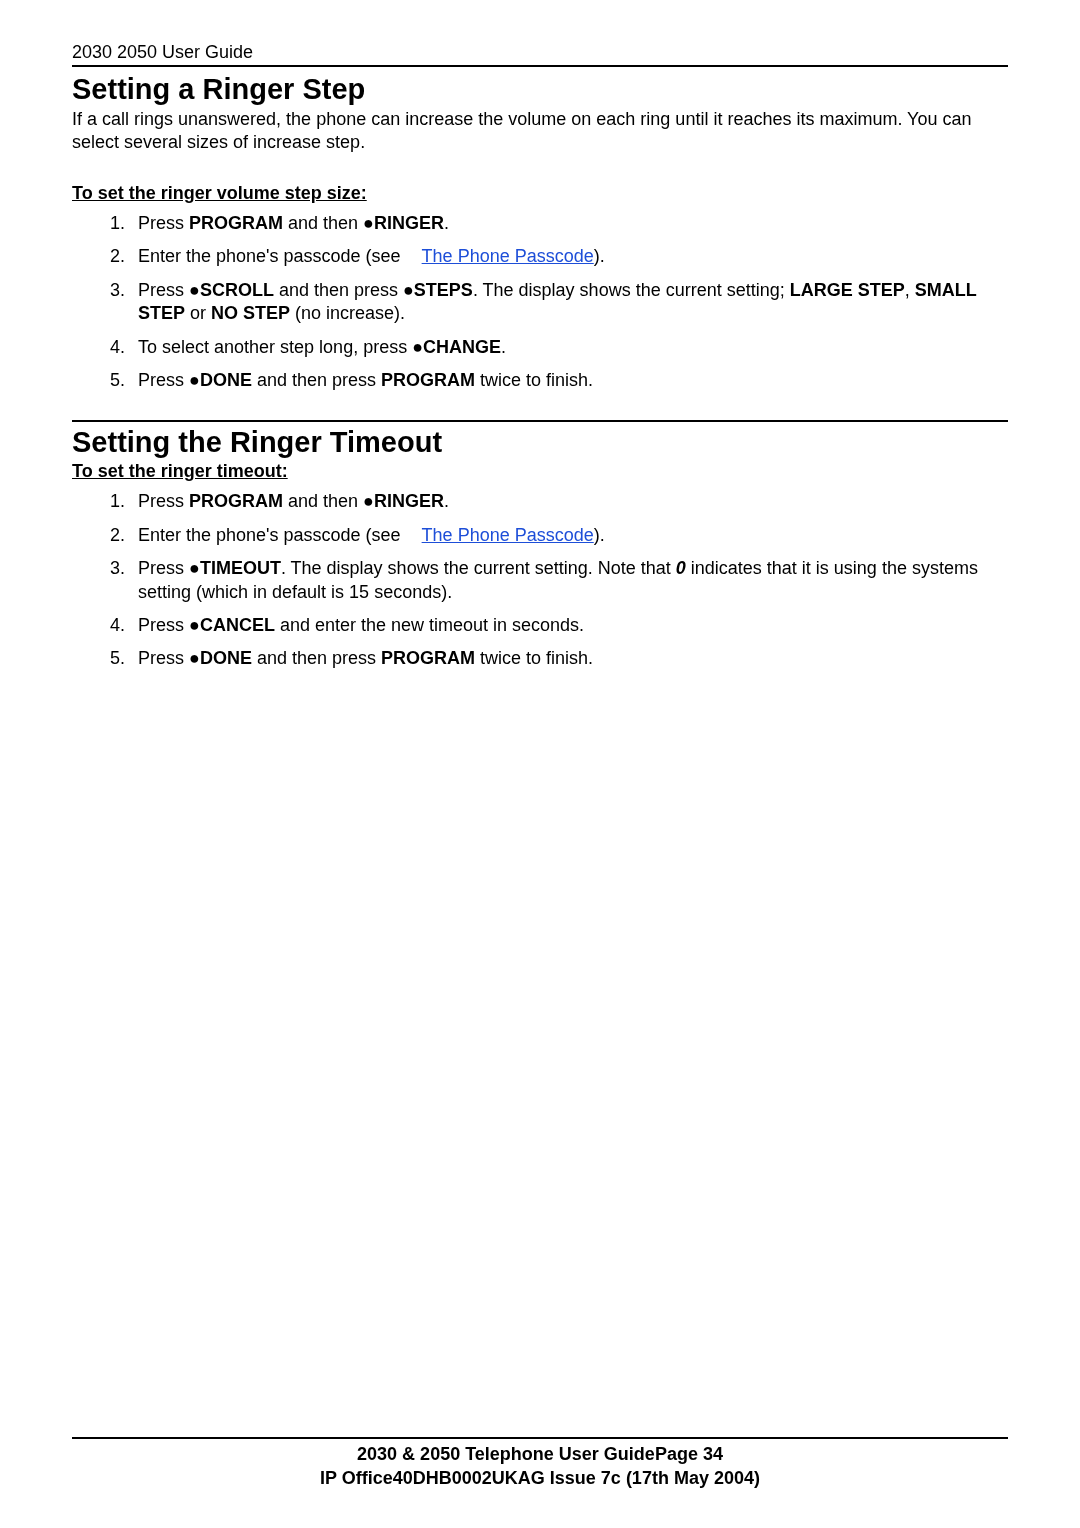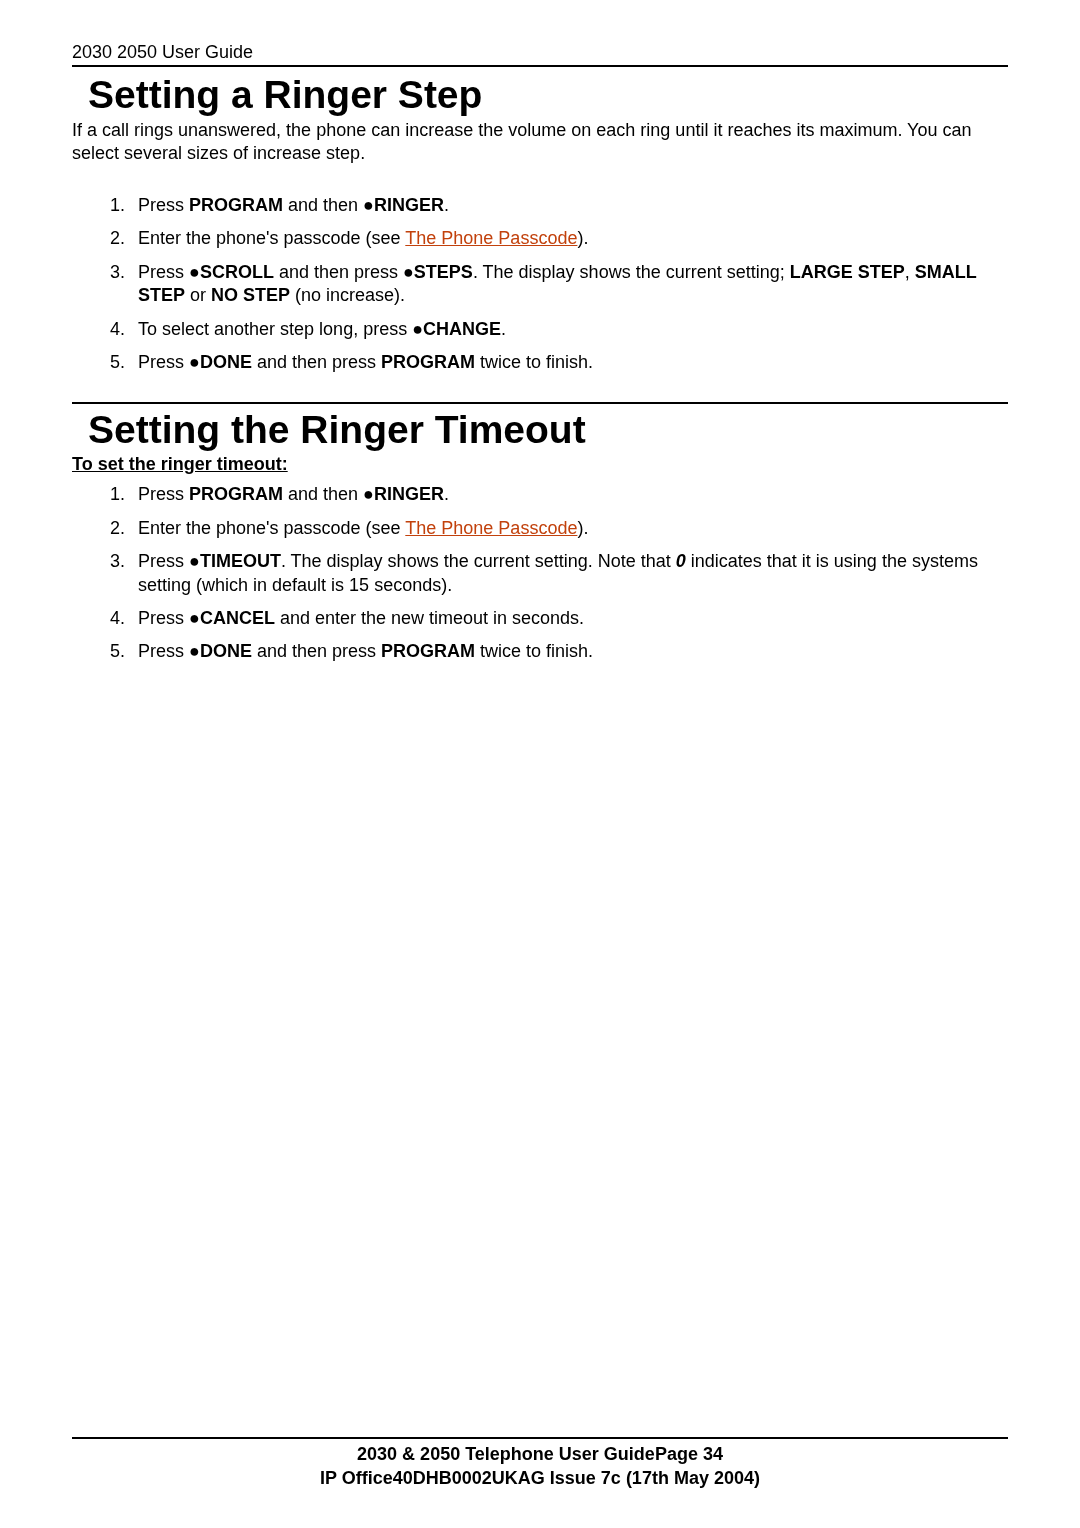--- a/index.html
+++ b/index.html
@@ -22,23 +22,23 @@
   .header-text {
     font-size: 18px;
     margin-bottom: 2px;
   }
   .header-rule {
     border: none;
     border-top: 2px solid #000;
     margin: 0 0 6px 0;
   }
   h2.section-title {
-    font-size: 39px;
+    font-size: 29px;
     font-weight: bold;
-    margin: 0 0 2px 16px;
+    margin: 0 0 2px 0;
   }
   p.intro {
     font-size: 18px;
     margin: 0 0 30px 0;
     line-height: 1.25;
   }
   .sub-heading {
     font-size: 18px;
     font-weight: bold;
     text-decoration: underline;
@@ -50,21 +50,22 @@
     font-size: 18px;
     line-height: 1.3;
   }
   ol.steps li {
     padding-left: 8px;
     margin-bottom: 10px;
   }
   .bold { font-weight: bold; }
   .italicbold { font-weight: bold; font-style: italic; }
   a.link {
-    color: #c2410c;
+    color: #1d4ed8;
+    margin-left: 16px;
   }
   .section-rule {
     border: none;
     border-top: 2px solid #000;
     margin: 0 0 4px 0;
   }
   .footer {
     position: absolute;
     left: 72px;
     right: 72px;
@@ -87,20 +88,21 @@
 <body>
 
 <div class="page">
 
   <div class="header-text">2030 2050 User Guide</div>
   <hr class="header-rule">
 
   <h2 class="section-title">Setting a Ringer Step</h2>
   <p class="intro">If a call rings unanswered, the phone can increase the volume on each ring until it reaches its maximum. You can select several sizes of increase step.</p>
 
+  <div class="sub-heading">To set the ringer volume step size:</div>
   <ol class="steps">
     <li>
       <span>Press </span><span class="bold">PROGRAM</span><span> and then </span><span class="bold">●</span><span class="bold">RINGER</span><span>.</span>
     </li>
     <li>
       <span>Enter the phone's passcode (see </span><a href="#" class="link">The Phone Passcode</a><span>).</span>
     </li>
     <li>
       <span>Press </span><span class="bold">●</span><span class="bold">SCROLL</span><span> and then press </span><span class="bold">●</span><span class="bold">STEPS</span><span>. The display shows the current setting; </span><span class="bold">LARGE STEP</span><span>, </span><span class="bold">SMALL STEP</span><span> or </span><span class="bold">NO STEP</span><span> (no increase).</span>
     </li>

